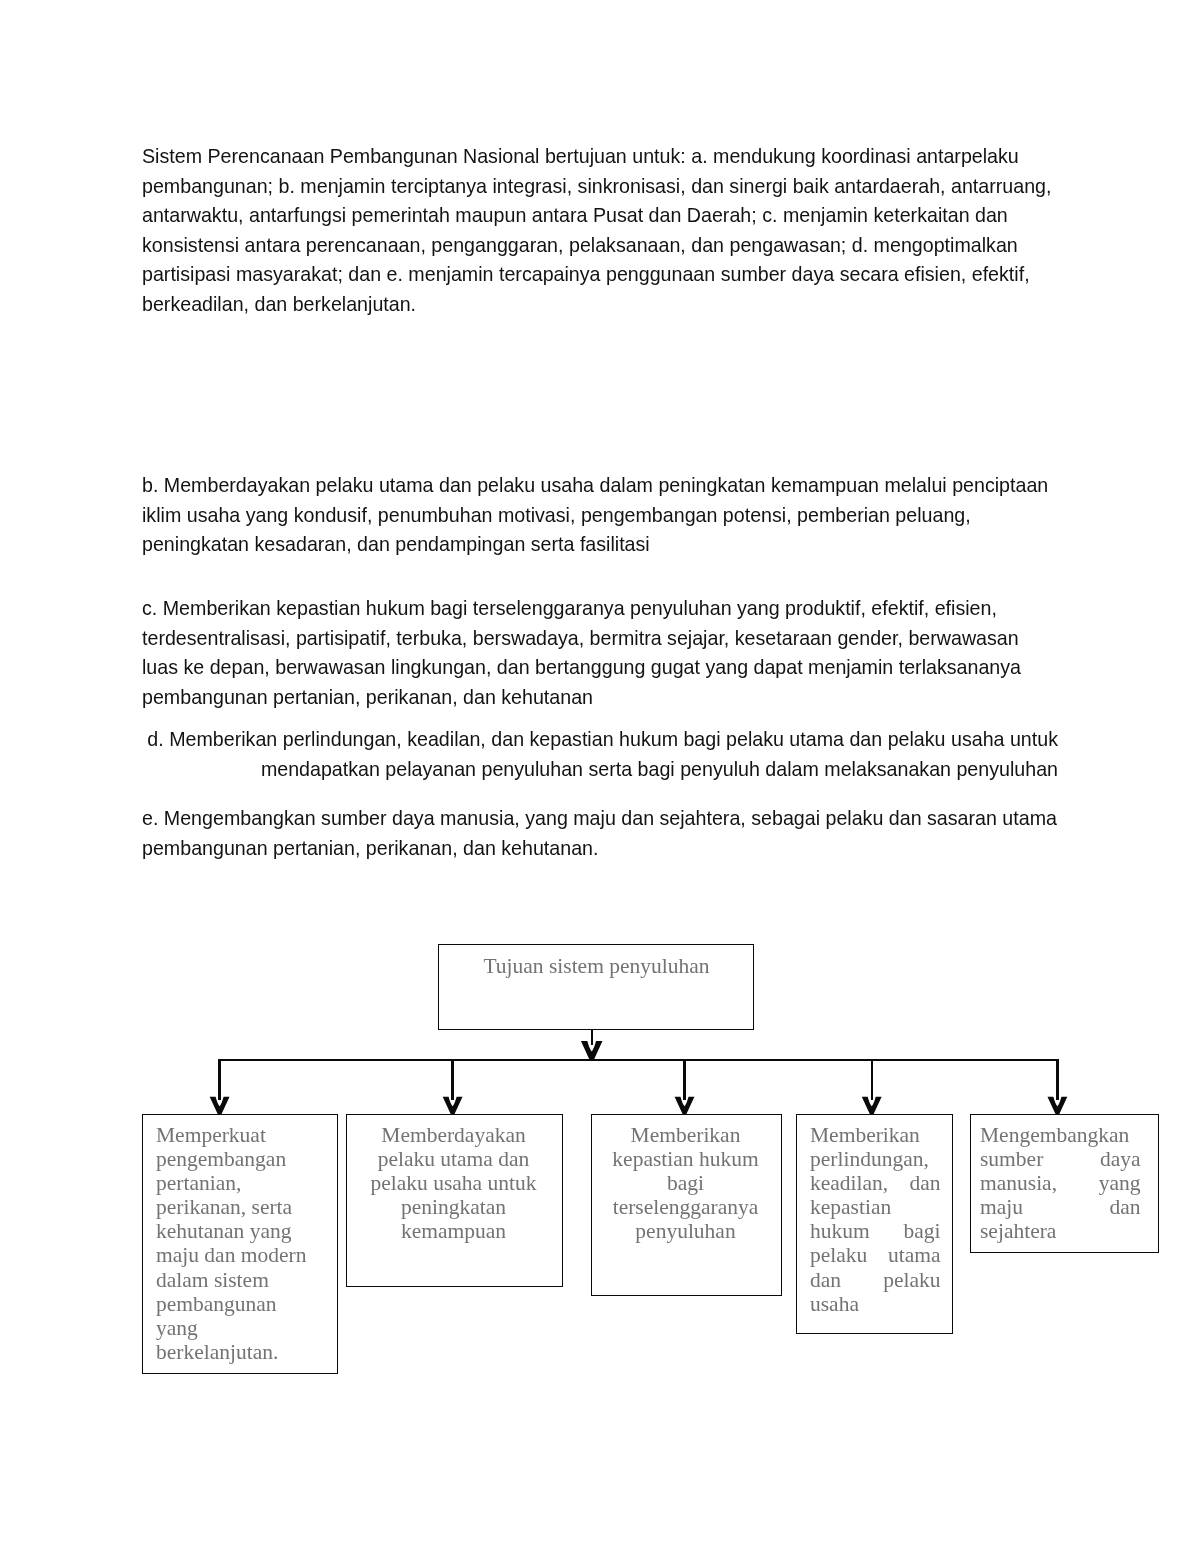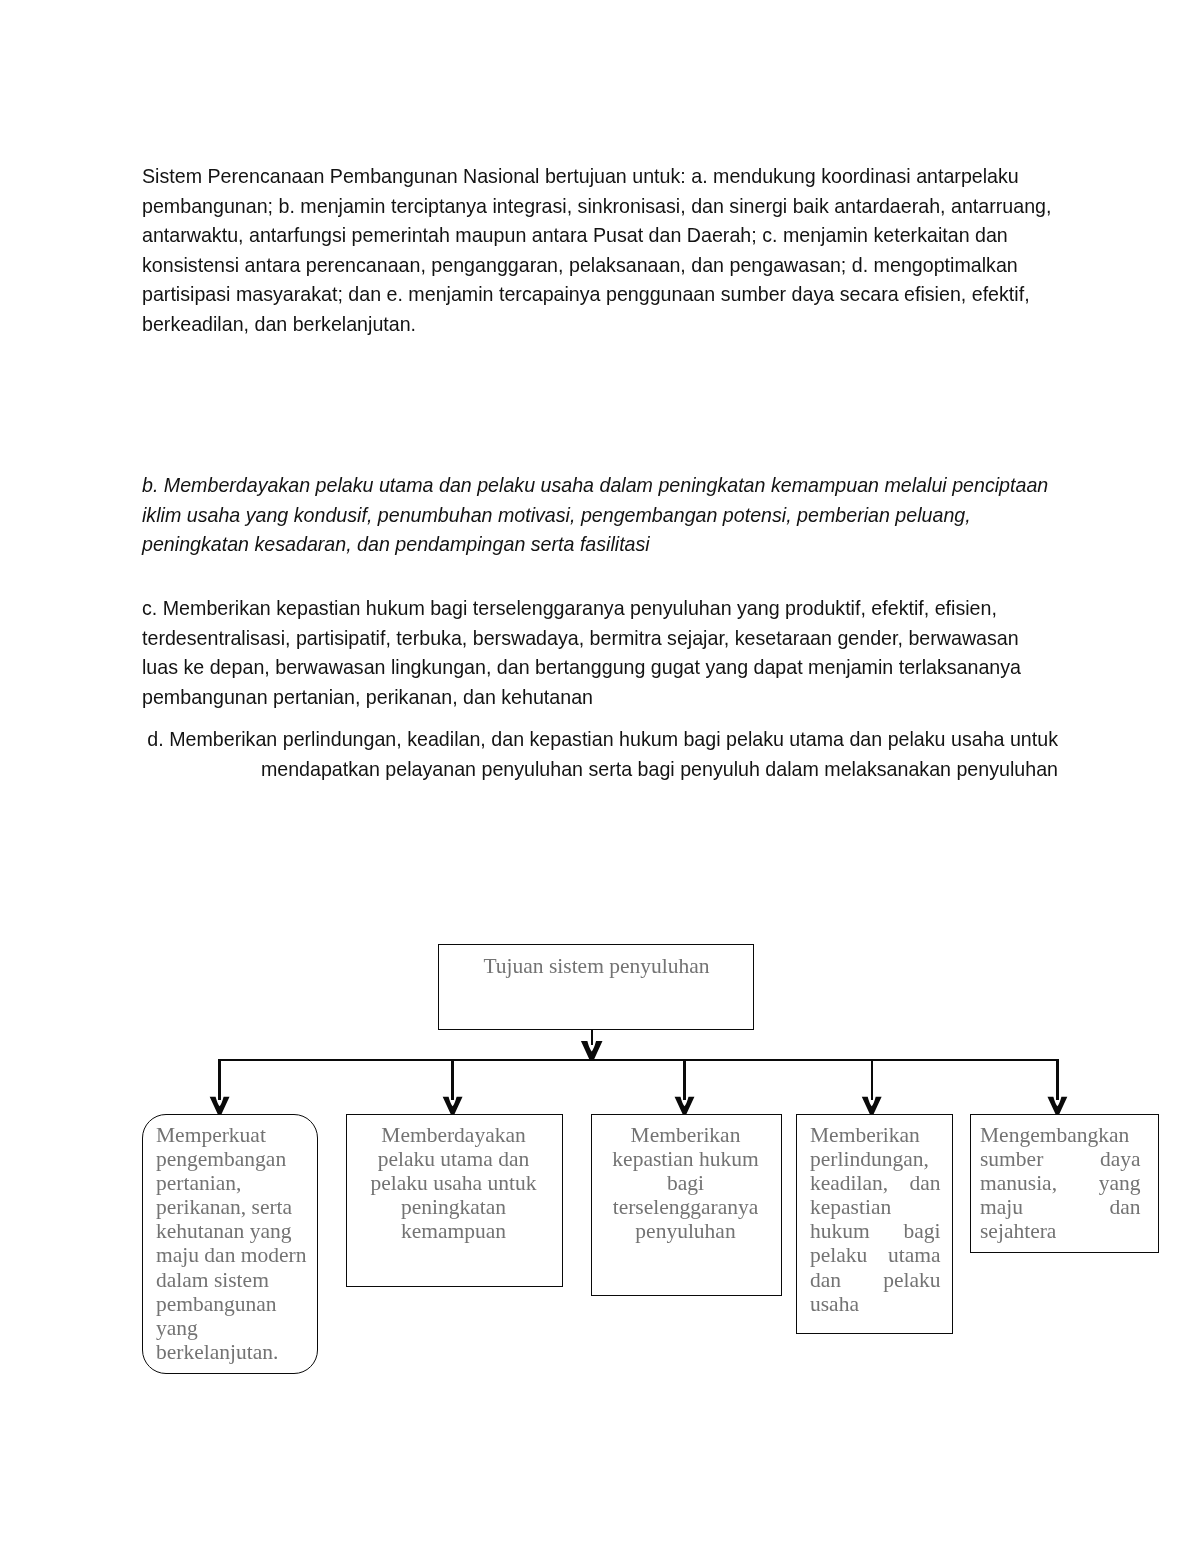--- a/index.html
+++ b/index.html
@@ -5,38 +5,38 @@
 <style>
   html,body{margin:0;padding:0;background:#ffffff;}
   body{width:1200px;height:1553px;overflow:hidden;background:#ffffff;
        font-family:"Liberation Sans",sans-serif;color:#131313;}
   .page{position:relative;width:1200px;height:1553px;background:#fff;}
 
   
   .para{position:absolute;left:142px;width:916px;
         font-size:19.65px;line-height:29.5px;color:#131313;
         text-align:left;margin:0;}
-  #p-intro{top:142px;margin-top:20px;}
+  #p-intro{top:142px;}
   #p-a{top:393px;}
-  #p-b{top:471px;font-style:italic;}
+  #p-b{top:471px;}
   #p-c{top:585px;margin-top:9px;}
   #p-d{top:725px;text-align:right;}
   #p-e{top:804px;}
 
   
   .diagram{position:absolute;left:0;top:0;width:1200px;height:1553px;}
   .node{position:absolute;box-sizing:border-box;border:1.75px solid #0a0a0a;
         background:#fff;}
   .node .txt{position:absolute;font-family:"Liberation Serif",serif;
         color:#737373;font-size:21.5px;line-height:24.1px;}
 
   #node-root{left:438px;top:943.5px;width:315.5px;height:86.5px;}
   #node-root .txt{left:0;width:315px;top:9px;text-align:center;}
 
-  #node-1{left:142px;top:1114px;width:176px;height:260px;border-radius:24px;}
+  #node-1{left:142px;top:1114px;width:196px;height:260px;}
   #node-1 .txt{left:13px;width:158px;top:8px;text-align:left;}
 
   #node-2{left:346px;top:1114px;width:217px;height:173px;}
   #node-2 .txt{left:12px;width:189px;top:8px;text-align:center;}
 
   #node-3{left:591px;top:1114px;width:191px;height:182px;}
   #node-3 .txt{left:11px;width:165px;top:8px;text-align:center;}
 
   #node-4{left:796px;top:1114px;width:157px;height:220px;}
   #node-4 .txt{left:13px;width:130.5px;top:8px;text-align:justify;
@@ -50,20 +50,21 @@
 </style>
 </head>
 <body>
 
 <div class="page">
 
   <p class="para" id="p-intro">Sistem Perencanaan Pembangunan Nasional bertujuan untuk: a. mendukung koordinasi antarpelaku pembangunan; b. menjamin terciptanya integrasi, sinkronisasi, dan sinergi baik antardaerah, antarruang, antarwaktu, antarfungsi pemerintah maupun antara Pusat dan Daerah; c. menjamin keterkaitan dan konsistensi antara perencanaan, penganggaran, pelaksanaan, dan pengawasan; d. mengoptimalkan partisipasi masyarakat; dan e. menjamin tercapainya penggunaan sumber daya secara efisien, efektif, berkeadilan, dan berkelanjutan.</p>
   <p class="para" id="p-b">b. Memberdayakan pelaku utama dan pelaku usaha dalam peningkatan kemampuan melalui penciptaan iklim usaha yang kondusif, penumbuhan motivasi, pengembangan potensi, pemberian peluang, peningkatan kesadaran, dan pendampingan serta fasilitasi</p>
   <p class="para" id="p-c">c. Memberikan kepastian hukum bagi terselenggaranya penyuluhan yang produktif, efektif, efisien, terdesentralisasi, partisipatif, terbuka, berswadaya, bermitra sejajar, kesetaraan gender, berwawasan luas ke depan, berwawasan lingkungan, dan bertanggung gugat yang dapat menjamin terlaksananya pembangunan pertanian, perikanan, dan kehutanan</p>
   <p class="para" id="p-d">d. Memberikan perlindungan, keadilan, dan kepastian hukum bagi pelaku utama dan pelaku usaha untuk mendapatkan pelayanan penyuluhan serta bagi penyuluh dalam melaksanakan penyuluhan</p>
+  <p class="para" id="p-e">e. Mengembangkan sumber daya manusia, yang maju dan sejahtera, sebagai pelaku dan sasaran utama pembangunan pertanian, perikanan, dan kehutanan.</p>
 
   <div class="diagram">
     <svg class="connectors" width="1200" height="1553" viewBox="0 0 1200 1553">
       <g stroke="#0a0a0a" stroke-width="2.3" fill="none" shape-rendering="crispEdges">
         <path d="M591.7 1029.8 V1045.0"></path>
         <path d="M218.3 1060.0 H1058.6"></path>
         <path d="M219.6 1060.0 V1099.6"></path>
         <path d="M452.6 1060.0 V1099.6"></path>
         <path d="M684.5 1060.0 V1099.6"></path>
         <path d="M871.7 1060.0 V1099.6"></path>

